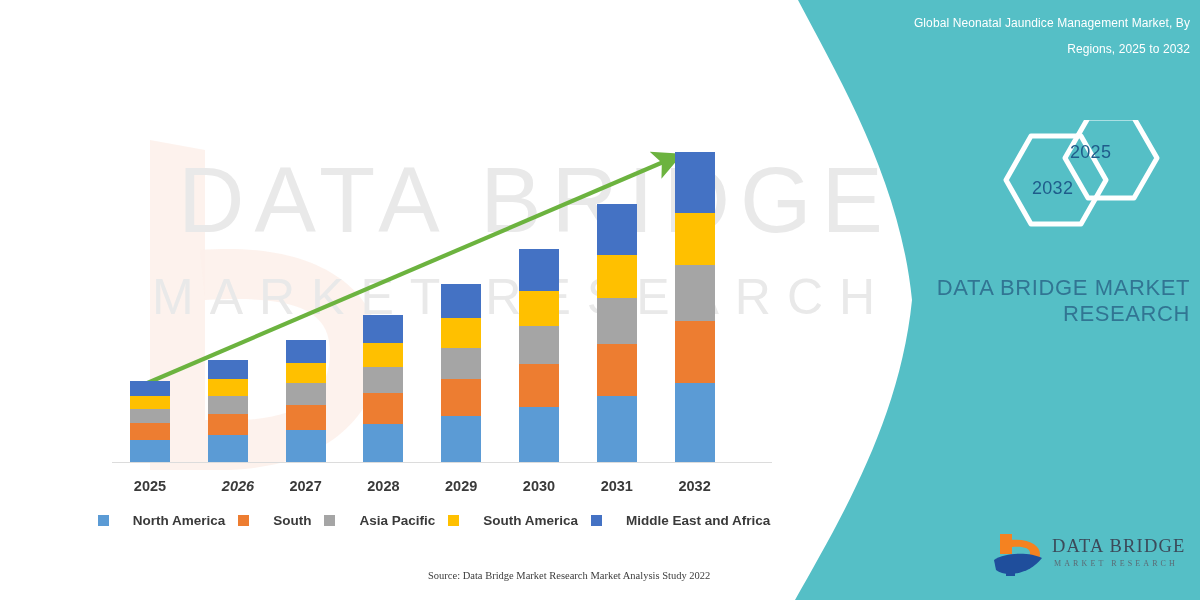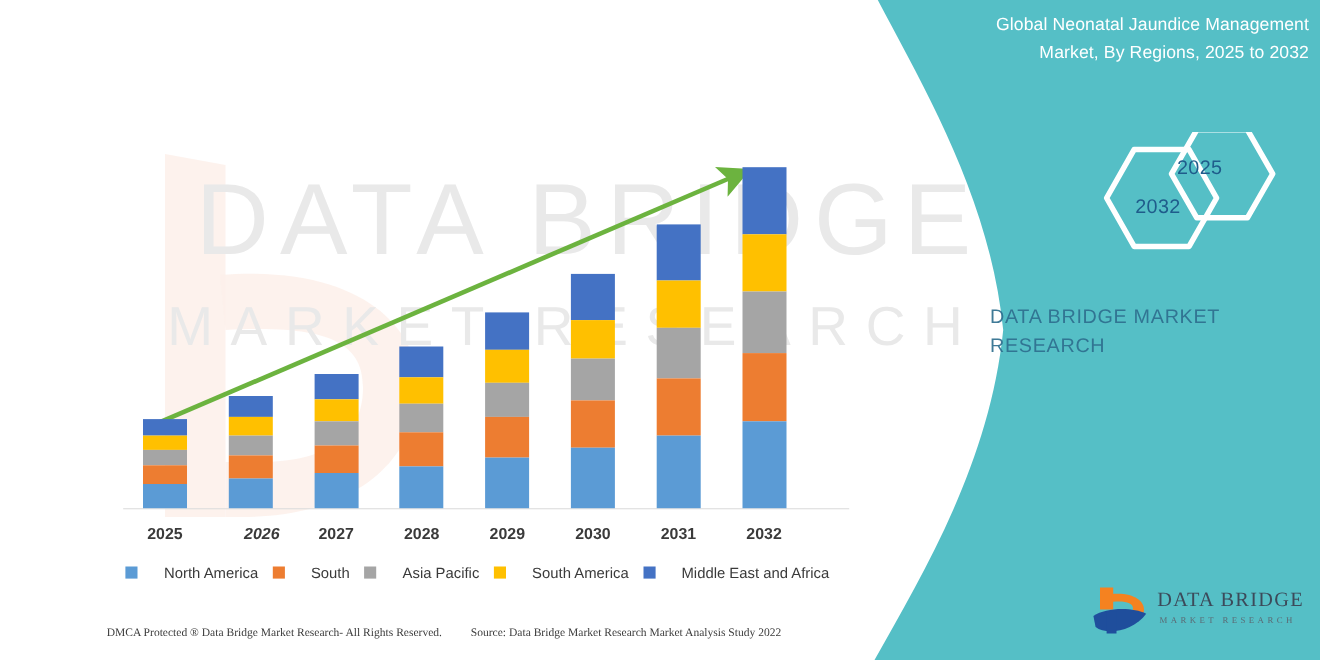--- a/index.html
+++ b/index.html
@@ -17,27 +17,27 @@
   .teal-panel {
     position:absolute; left:0; top:0; width:1200px; height:600px;
     pointer-events:none;
   }
   .teal-content {
     position:absolute; left:900px; top:0; width:300px; height:600px;
   }
   .panel-title {
     position:absolute; left:0px; top:10px; width:290px;
     text-align:right; color:#ffffff;
-    font-size:16px; line-height:26px; font-weight:400;
+    font-size:12px; line-height:26px; font-weight:400;
     letter-spacing:.1px;
   }
   .panel-brand {
     position:absolute; left:0px; top:275px; width:290px;
-    text-align:left; color:#2f6f8f;
-    font-size:18px; line-height:26px; font-weight:400;
+    text-align:right; color:#2f6f8f;
+    font-size:22px; line-height:26px; font-weight:400;
     letter-spacing:.6px;
     opacity:.92;
   }
   .hexes { position:absolute; left:0px; top:120px; width:290px; height:115px; }
   .hex-label {
     position:absolute; color:#1f5c8b; font-size:18px; font-weight:400;
     letter-spacing:.3px;
   }
   .hex-2025-label { left:170px; top:142px; }
   .hex-2032-label { left:132px; top:178px; }
@@ -71,21 +71,21 @@
     font-size:14.5px; font-weight:bold; color:#3a3a3a;
   }
 
   
   .legend {
     position:absolute; left:104px; top:513px; width:660px;
     display:flex; justify-content:center; align-items:center; gap:13px;
   }
   .legend-item { display:flex; align-items:center; gap:5px; }
   .legend-swatch { width:11px; height:11px; display:inline-block; }
-  .legend-text { font-size:13.5px; font-weight:normal; color:#3a3a3a; white-space:nowrap;padding-left:19px; }
+  .legend-text { font-size:13.5px; font-weight:bold; color:#3a3a3a; white-space:nowrap;padding-left:19px; }
 
   
   .footer-left {
     position:absolute; left:97px; top:570px;
     font-family:"Liberation Serif", serif;
     font-size:10.5px; color:#3c3c3c; white-space:nowrap;
   }
   .footer-right {
     position:absolute; left:428px; top:570px;
     font-family:"Liberation Serif", serif;
@@ -223,21 +223,20 @@
       <div class="legend-item">
         <span class="legend-swatch" style="background: rgb(255, 192, 0);"></span>
         <span class="legend-text">South America</span>
       </div>
       <div class="legend-item">
         <span class="legend-swatch" style="background: rgb(68, 114, 196);"></span>
         <span class="legend-text">Middle East and Africa</span>
       </div>
     </div>
 
-  <div class="footer-left">DMCA Protected ® Data Bridge Market Research- All Rights Reserved.</div>
   <div class="footer-right">Source: Data Bridge Market Research  Market Analysis Study 2022</div>
 
   <div class="teal-content">
     <div class="panel-title">Global Neonatal Jaundice Management Market, By Regions, 2025 to 2032</div>
 
     <svg class="hexes" viewBox="0 0 290 115" aria-hidden="true">
       <polygon points="106,60 131,16 181,16 206,60 181,104 131,104" fill="none" stroke="#ffffff" stroke-width="5" stroke-linejoin="round"></polygon>
       <polygon points="165,38 188,-2 234,-2 257,38 234,78 188,78" fill="none" stroke="#ffffff" stroke-width="5" stroke-linejoin="round"></polygon>
     </svg>
     <div class="hex-label hex-2032-label">2032</div>

